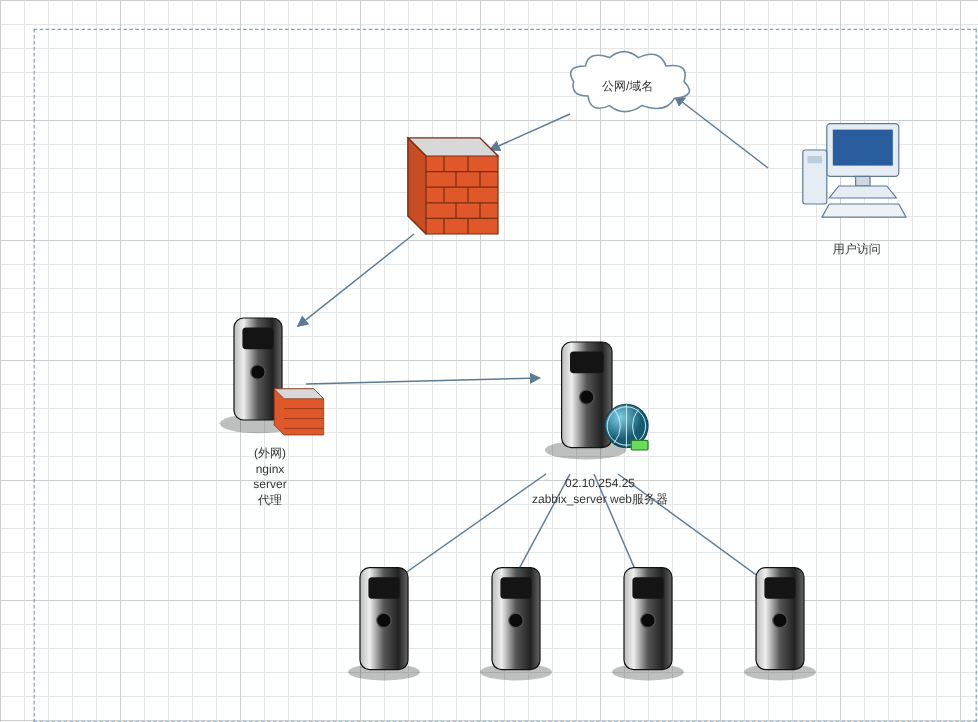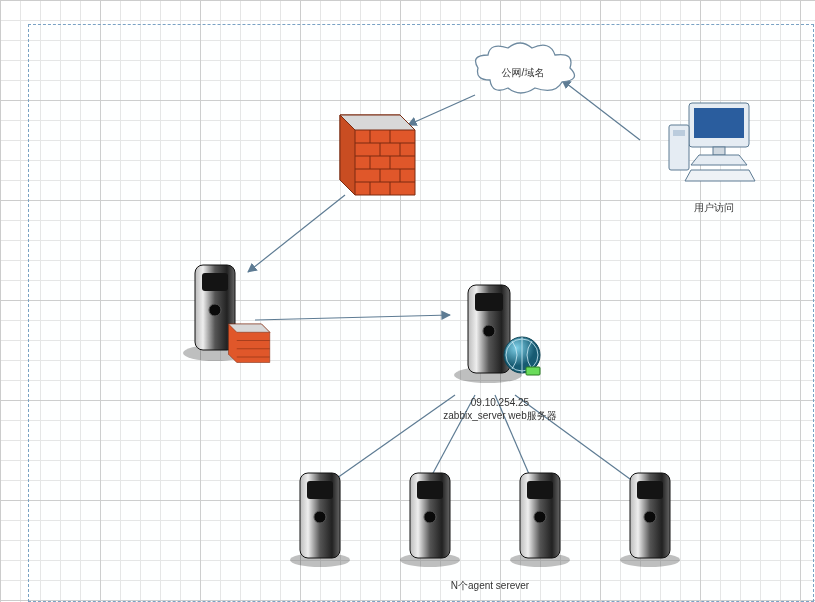--- a/index.html
+++ b/index.html
@@ -107,33 +107,37 @@
       <g transform="translate(48,58) scale(0.55)">
         <path d="M10,20 L70,20 L85,35 L85,90 L25,90 L10,75 Z" fill="#e0572a" stroke="#7a2b10"></path>
         <path d="M10,20 L70,20 L85,35 L25,35 Z" fill="#d8d8d8" stroke="#7a2b10"></path>
         <g stroke="#7a2b10">
             <line x1="25" y1="50" x2="85" y2="50"></line>
             <line x1="25" y1="65" x2="85" y2="65"></line>
             <line x1="25" y1="80" x2="85" y2="80"></line>
           </g>
       </g>
     </svg>
+    <div class="label">(外网)
+nginx
+server
+代理</div>
   </div>
 
   <div class="node" style="left:440px;top:275px;width:120px">
     <svg width="120" height="115">
       <ellipse cx="48" cy="100" rx="34" ry="8" fill="#000" opacity="0.25"></ellipse>
       <rect x="28" y="10" width="42" height="88" rx="8" fill="url(#steel)" stroke="#111"></rect>
       <rect x="35" y="18" width="28" height="18" rx="3" fill="#141414"></rect>
       <circle cx="49" cy="56" r="6" fill="#0a0a0a" stroke="#555"></circle>
       <circle cx="82" cy="80" r="18" fill="url(#globe)" stroke="#0e4456"></circle>
       <path d="M66,80 a16,16 0 0,1 32,0 M66,80 a16,16 0 0,0 32,0 M82,62 v36 M72,66 q10,14 0,28 M92,66 q-10,14 0,28" stroke="#cfeef7" stroke-width="0.8" fill="none"></path>
       <rect x="86" y="92" width="14" height="8" rx="1" fill="#6adc5a" stroke="#2a7a22"></rect>
     </svg>
-    <div class="label">09.10.254.25
+    <div class="label">02.10.254.25
 zabbix_server web服务器</div>
   </div>
 
   <div class="node" style="left:280px;top:465px;width:80px">
     <svg width="80" height="105">
       <ellipse cx="40" cy="95" rx="30" ry="7" fill="#000" opacity="0.25"></ellipse>
       <rect x="20" y="8" width="40" height="85" rx="8" fill="url(#steel)" stroke="#111"></rect>
       <rect x="27" y="16" width="26" height="18" rx="3" fill="#141414"></rect>
       <circle cx="40" cy="52" r="6" fill="#0a0a0a" stroke="#555"></circle>
     </svg>
@@ -156,16 +160,13 @@
   </div>
   <div class="node" style="left:610px;top:465px;width:80px">
     <svg width="80" height="105">
       <ellipse cx="40" cy="95" rx="30" ry="7" fill="#000" opacity="0.25"></ellipse>
       <rect x="20" y="8" width="40" height="85" rx="8" fill="url(#steel)" stroke="#111"></rect>
       <rect x="27" y="16" width="26" height="18" rx="3" fill="#141414"></rect>
       <circle cx="40" cy="52" r="6" fill="#0a0a0a" stroke="#555"></circle>
     </svg>
   </div>
 
-  <div class="node" style="left:360px;top:575px;width:260px">
-    <div class="label">N个agent serever</div>
-  </div>
 </div>
 
 </body></html>

